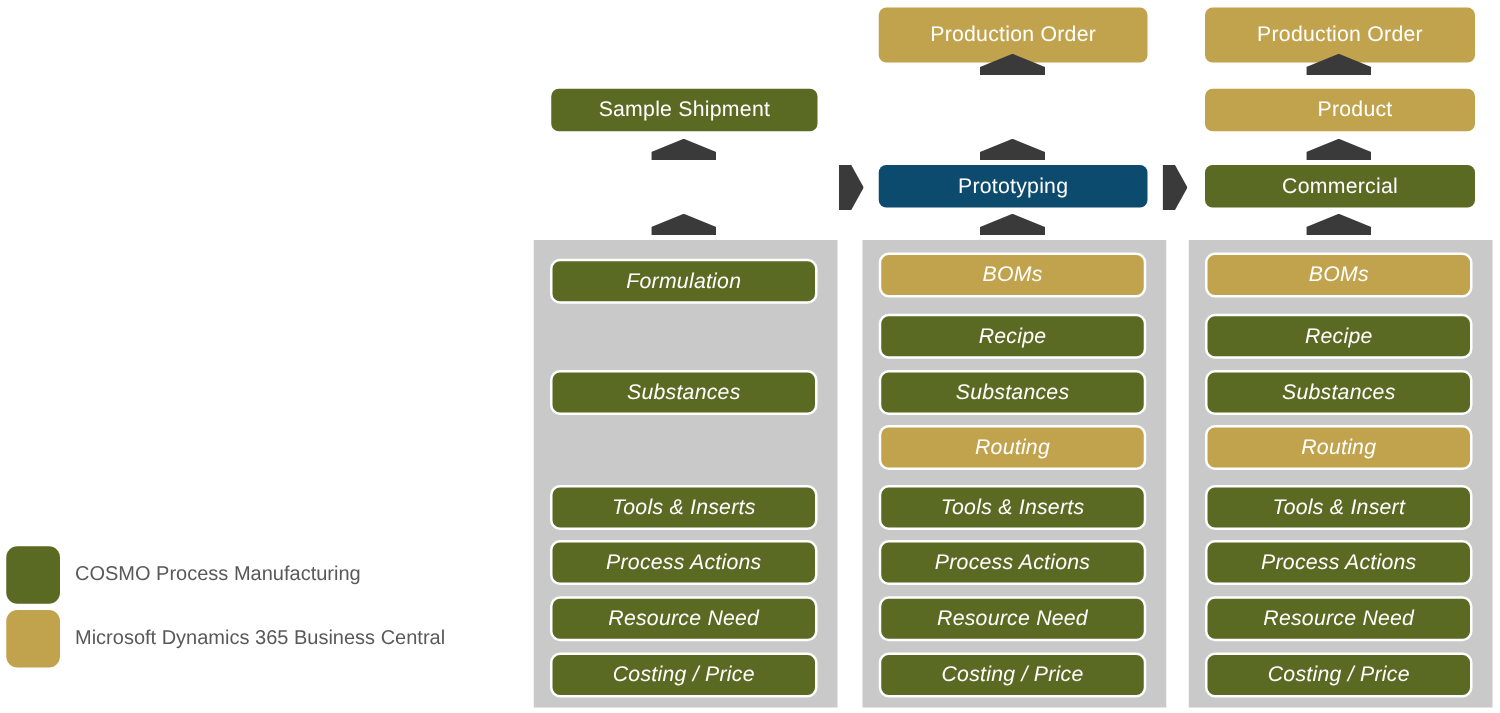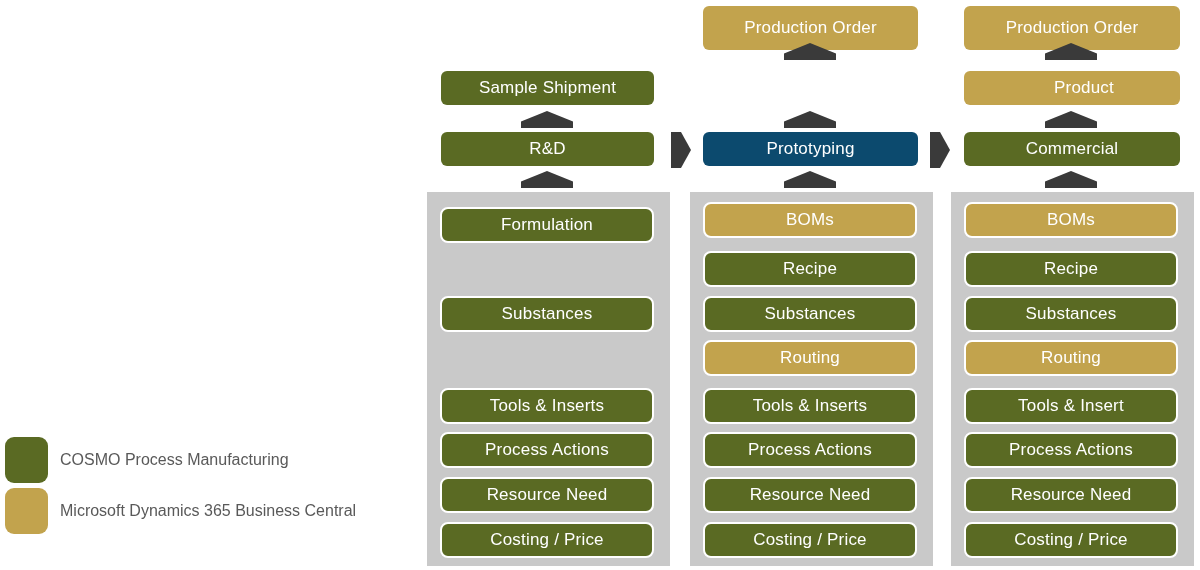--- a/index.html
+++ b/index.html
@@ -30,20 +30,21 @@
     top: 192px;
     width: 243px;
     height: 374px;
   }
   .panel-box {
     height: 36px;
     border: 2.5px solid #ffffff;
     border-radius: 8px;
     width: 214px;
     left: 13px;
+    font-style: italic;
   }
   .up-arrow {
     position: absolute;
     width: 52px;
     height: 17px;
     clip-path: polygon(50% 0%, 100% 62%, 100% 100%, 0% 100%, 0% 62%);
   }
   .right-arrow {
     position: absolute;
     width: 20px;
@@ -90,21 +91,20 @@
   .ar1 { top: 111px; }
   .ar2 { top: 171px; }
 </style>
 </head>
 <body>
 
 <div id="canvas">
 
   <div class="box stack-box c1 r1" style="background-color: rgb(90, 106, 35);">Sample Shipment</div>
   <div class="up-arrow a1 ar1" style="background-color: rgb(58, 58, 58);"></div>
-  <div class="box stack-box c1 r2" style="background-color: rgb(90, 106, 35);">R&amp;D</div>
   <div class="up-arrow a1 ar2" style="background-color: rgb(58, 58, 58);"></div>
 
   <div class="panel p1" style="background-color: rgb(201, 201, 201);">
     <div class="box panel-box" style="top: 15px; background-color: rgb(90, 106, 35);">Formulation</div>
     <div class="box panel-box" style="top: 104px; background-color: rgb(90, 106, 35);">Substances</div>
     <div class="box panel-box" style="top: 196px; background-color: rgb(90, 106, 35);">Tools &amp; Inserts</div>
     <div class="box panel-box" style="top: 240px; background-color: rgb(90, 106, 35);">Process Actions</div>
     <div class="box panel-box" style="top: 285px; background-color: rgb(90, 106, 35);">Resource Need</div>
     <div class="box panel-box" style="top: 330px; background-color: rgb(90, 106, 35);">Costing / Price</div>
   </div>

